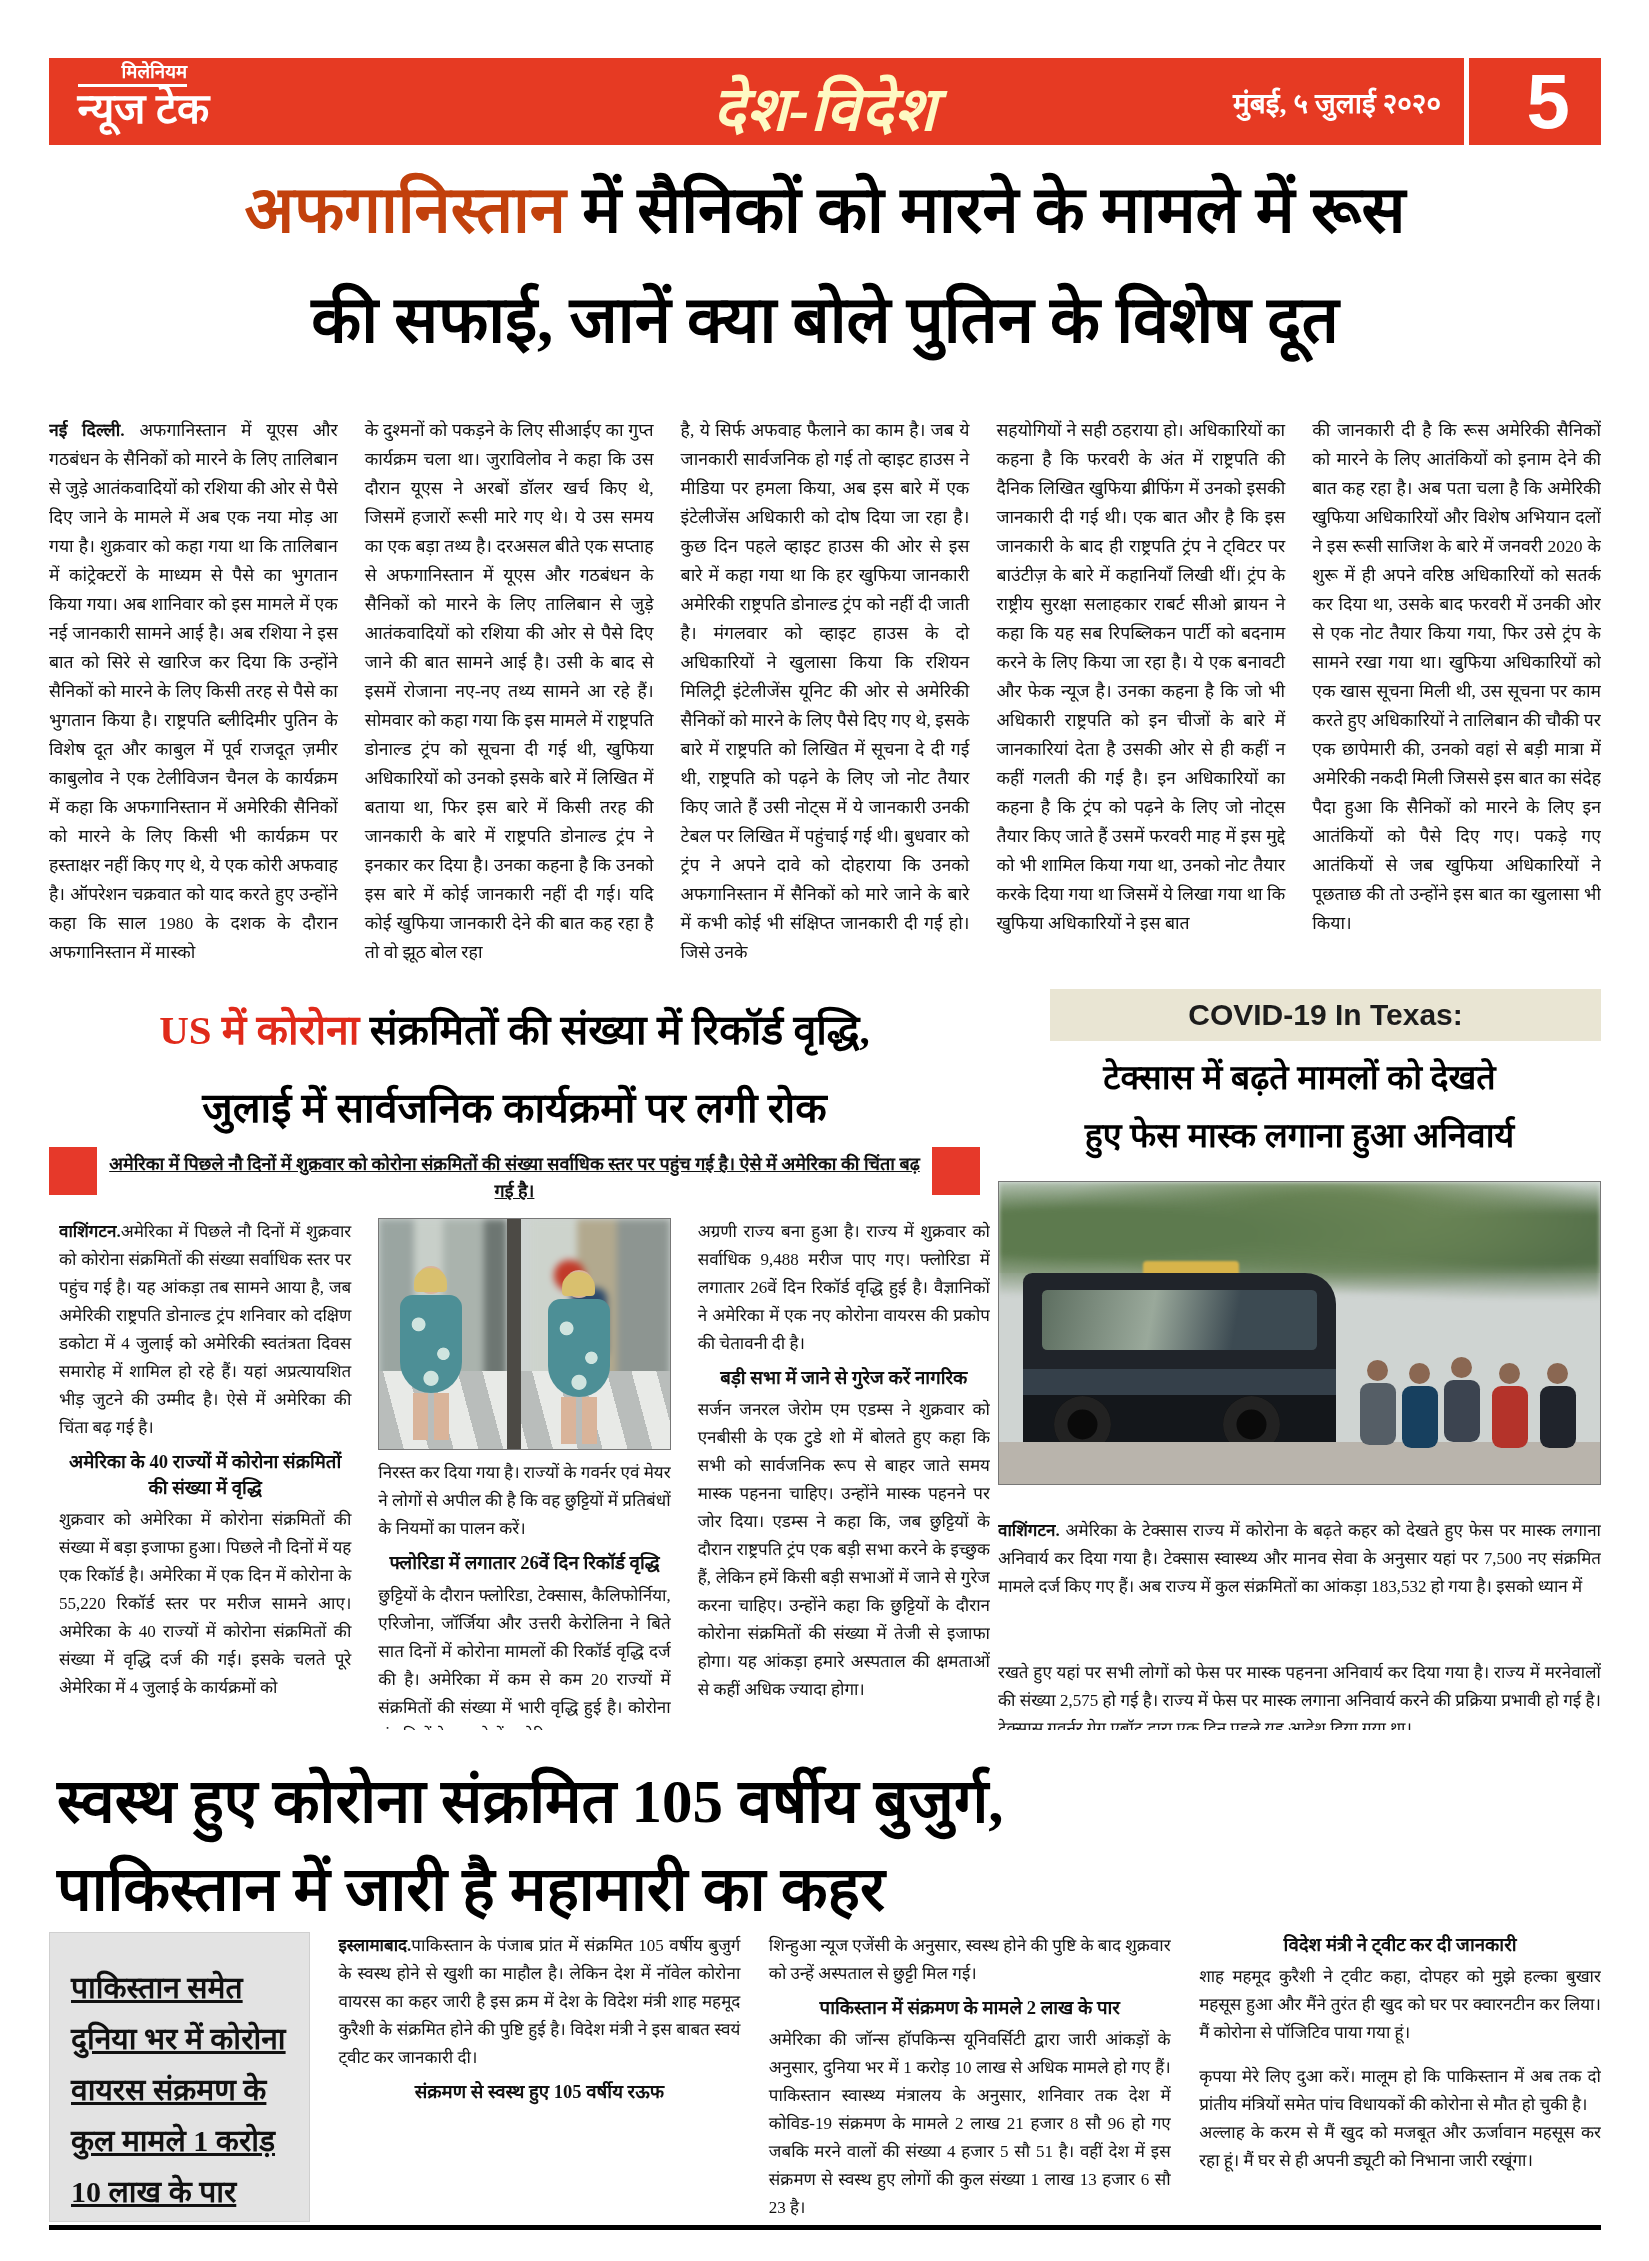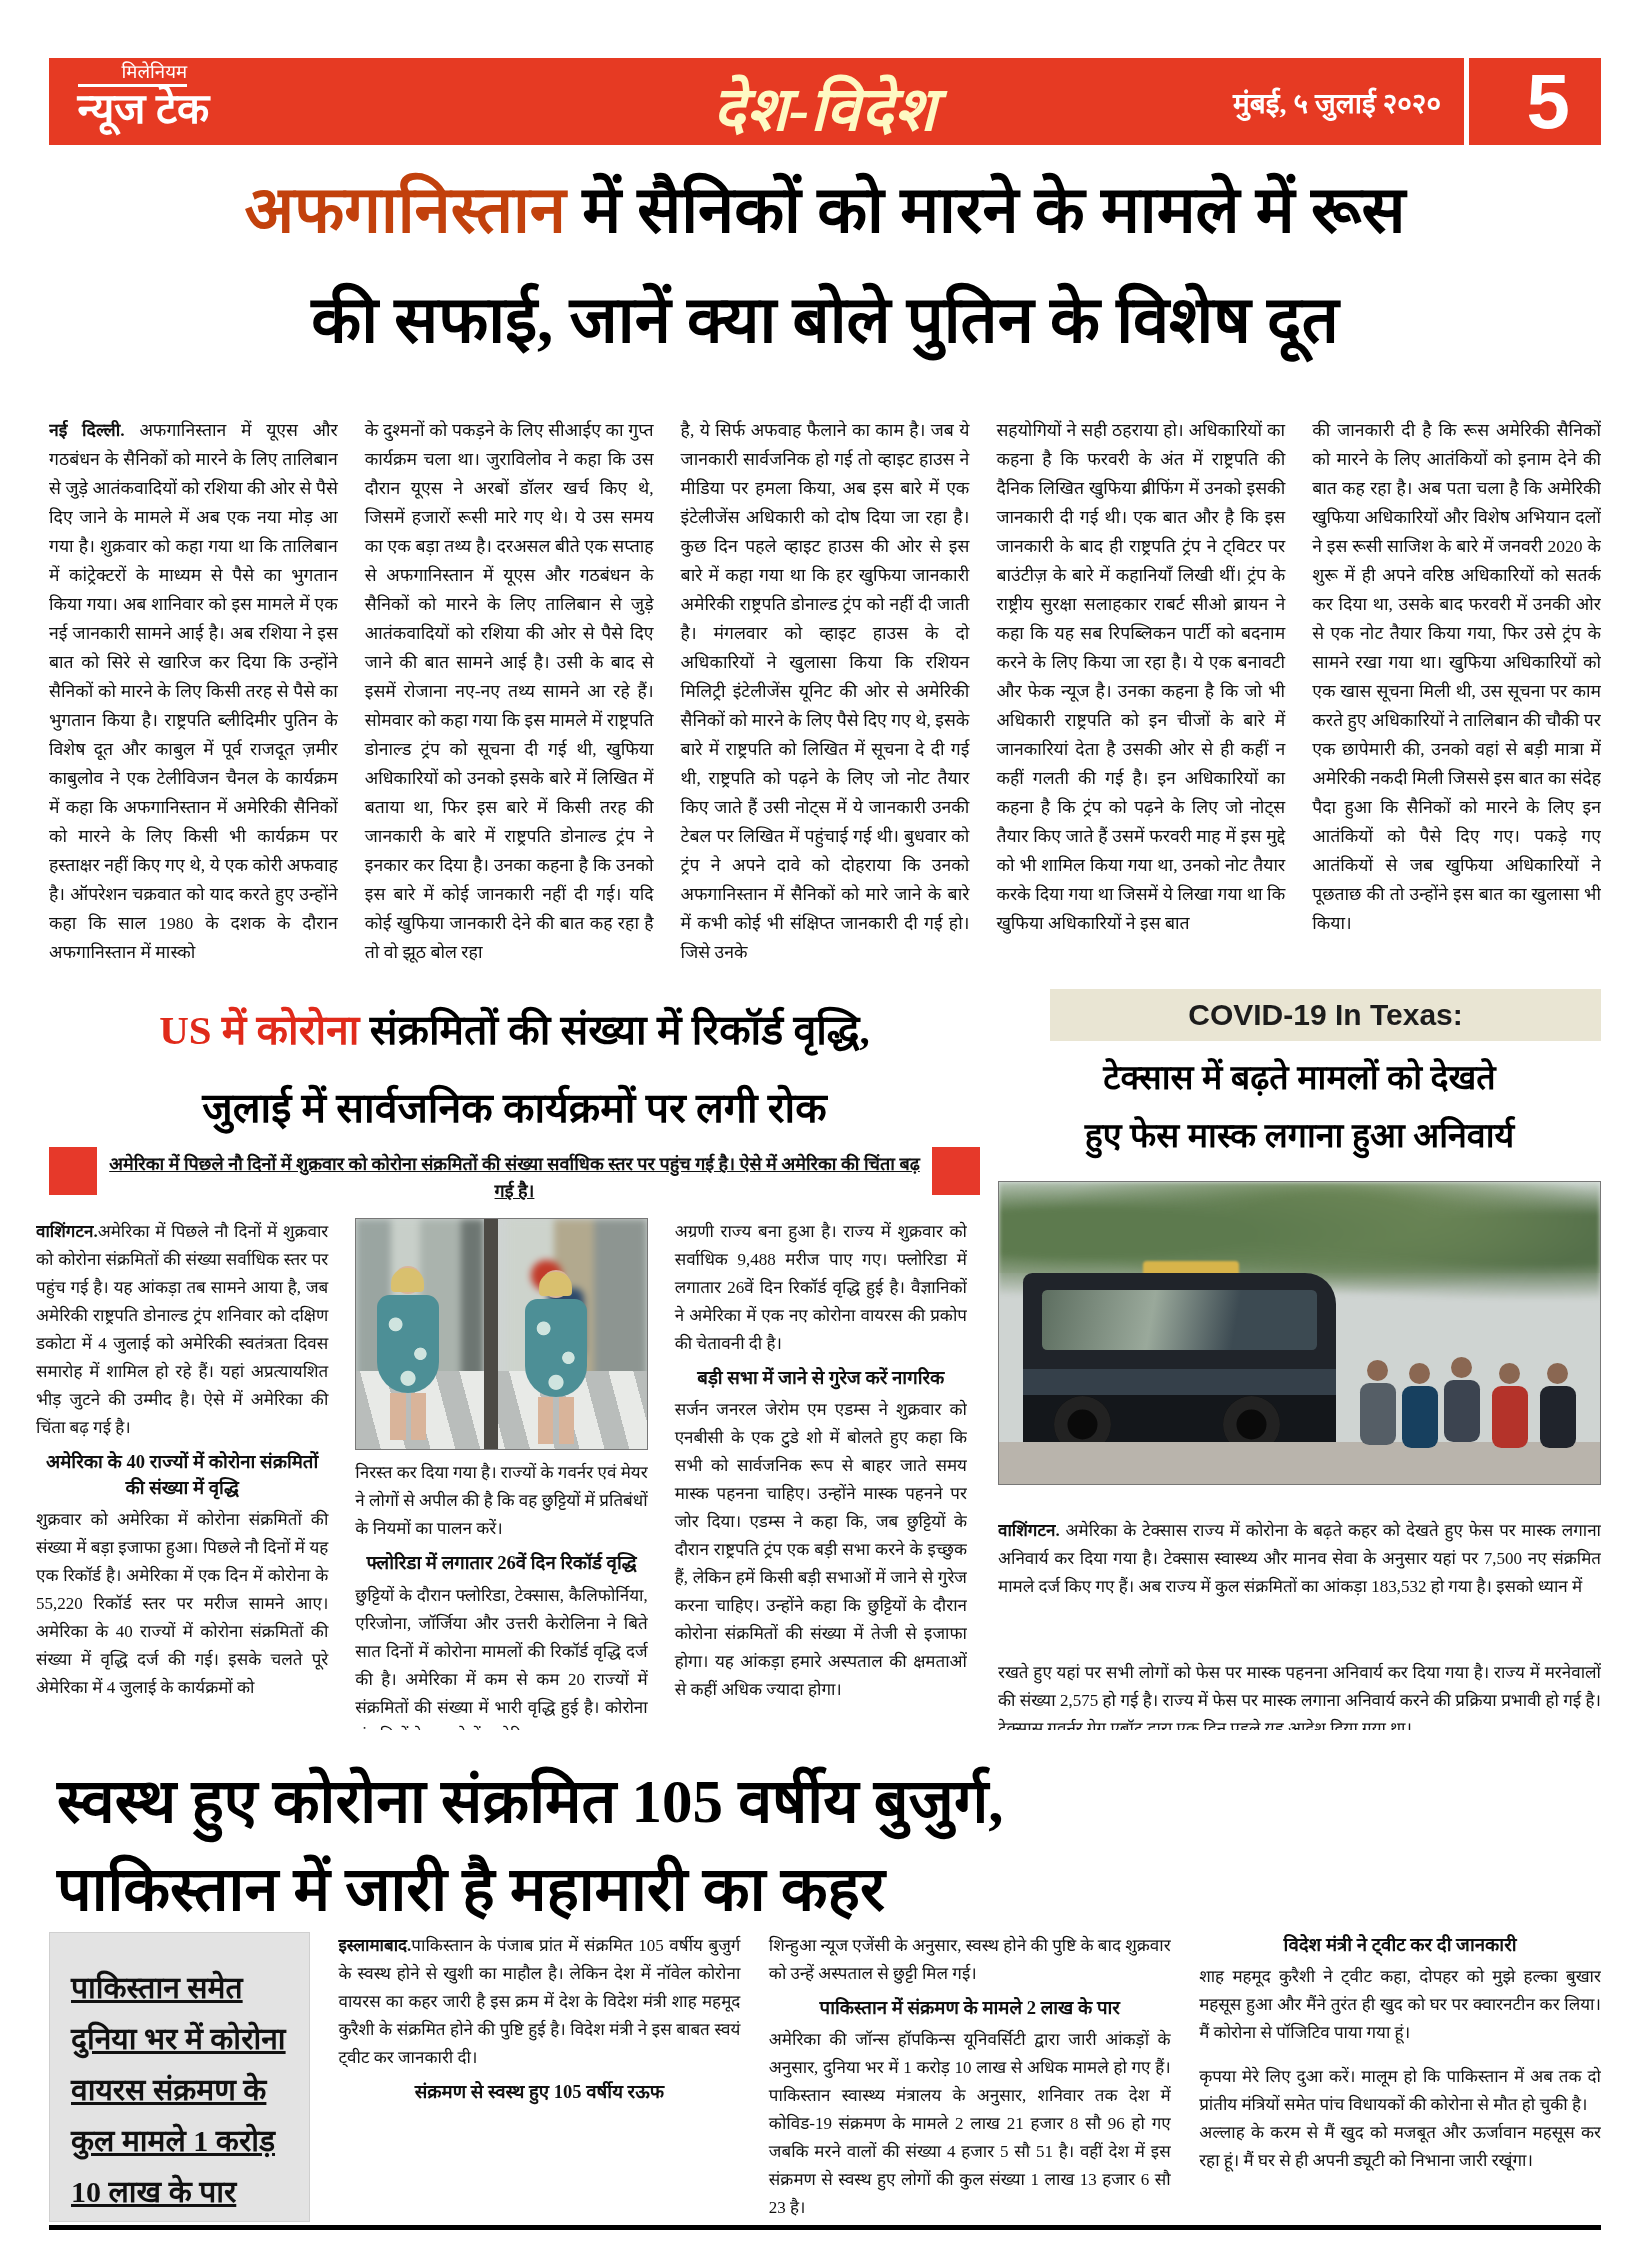--- a/index.html
+++ b/index.html
@@ -7,21 +7,21 @@
     width:1650px;height:2261px;position:relative;background:#ffffff;
     font-family:"Liberation Serif","DejaVu Serif",serif;color:#111;
   }
   *{box-sizing:border-box;}
   .abs{position:absolute;}
 
   
   .masthead{left:49px;top:58px;width:1552px;height:87px;background:#e6392382;}
   .masthead{background:#e63a23;display:flex;align-items:center;}
   .brand{position:absolute;left:28.5px;top:5.2px;color:#fff;line-height:1;}
-  .brand-top{font-size:18.6px;font-weight:normal;border-bottom:3.1px solid #fff;display:inline-block;padding-bottom:2.1px;padding-left:44px;}
+  .brand-top{font-size:18.6px;font-weight:bold;border-bottom:3.1px solid #fff;display:inline-block;padding-bottom:2.1px;padding-left:44px;}
   .brand-main{font-size:42px;font-weight:bold;margin-top:1px;}
   .m-center{position:absolute;left:0;right:0;text-align:center;color:#fef9c3;
     font-size:61px;font-weight:bold;font-style:italic;letter-spacing:1px;top:7.2px;}
   .m-date{position:absolute;right:160px;top:25px;color:#fff;font-size:28px;font-weight:bold;}
   .m-sep{position:absolute;right:132px;top:0;width:5.2px;height:87px;background:#fff;}
   .m-page{position:absolute;right:31px;top:-2.1px;color:#fff;font-size:78px;font-weight:bold;font-family:"Liberation Sans","DejaVu Sans",sans-serif;}
 
   
   .hl1{left:49px;top:155px;width:1552px;text-align:center;font-weight:bold;
        font-size:65px;line-height:110px;color:#000;}
@@ -35,21 +35,21 @@
   
   .us-head{left:49px;top:991px;width:931px;text-align:center;font-weight:bold;
            font-size:41px;line-height:78px;color:#000;}
   .us-head .red{color:#e02a1a;}
   .standfirst-row{left:49px;top:1142px;width:931px;height:67px;}
   .sq{position:absolute;top:5.2px;width:48px;height:48px;background:#e6392a;}
   .sq.left{left:0;}
   .sq.right{right:0;}
   .standfirst{position:absolute;left:57px;right:57px;top:9.3px;text-align:center;
       font-weight:bold;font-size:18px;line-height:27px;text-decoration:underline;}
-  .us-body{left:36px;top:1218px;width:931px;height:512px;display:flex;gap:27px;overflow:hidden;}
+  .us-body{left:59px;top:1218px;width:931px;height:512px;display:flex;gap:27px;overflow:hidden;}
   .us-col{flex:1 1 0;font-size:17px;line-height:28px;text-align:justify;}
   .subhead{font-weight:bold;text-align:center;font-size:18.6px;line-height:26px;margin:7.2px 0 5.2px 0;}
 
   
   .photo{border:1.6px solid #777;overflow:hidden;position:relative;background:#cfd4d2;}
   .us-photo{width:100%;height:232px;margin-bottom:9.3px;}
   .blurwrap{position:absolute;inset:0;filter:blur(3.6px);}
   .strip{position:absolute;top:0;bottom:0;}
   .crosswalk{position:absolute;bottom:0;left:0;right:0;height:34%;background:
      repeating-linear-gradient(75deg,#b9bdbb 0 24px,#e8eae7 24px 48px);}

